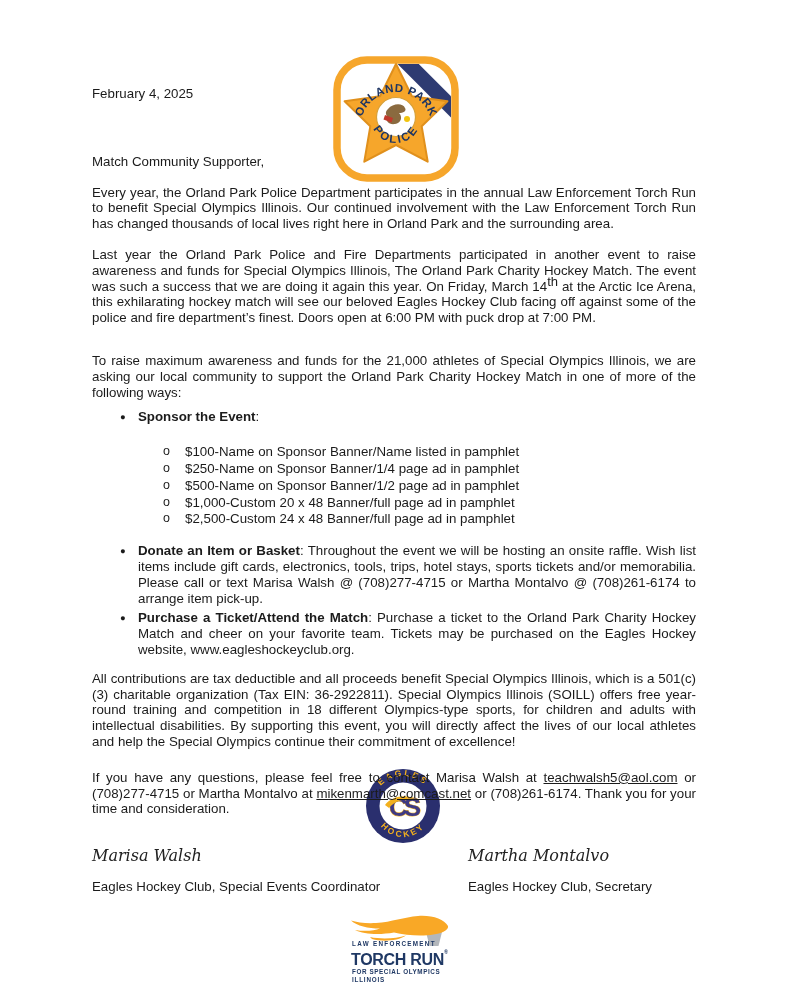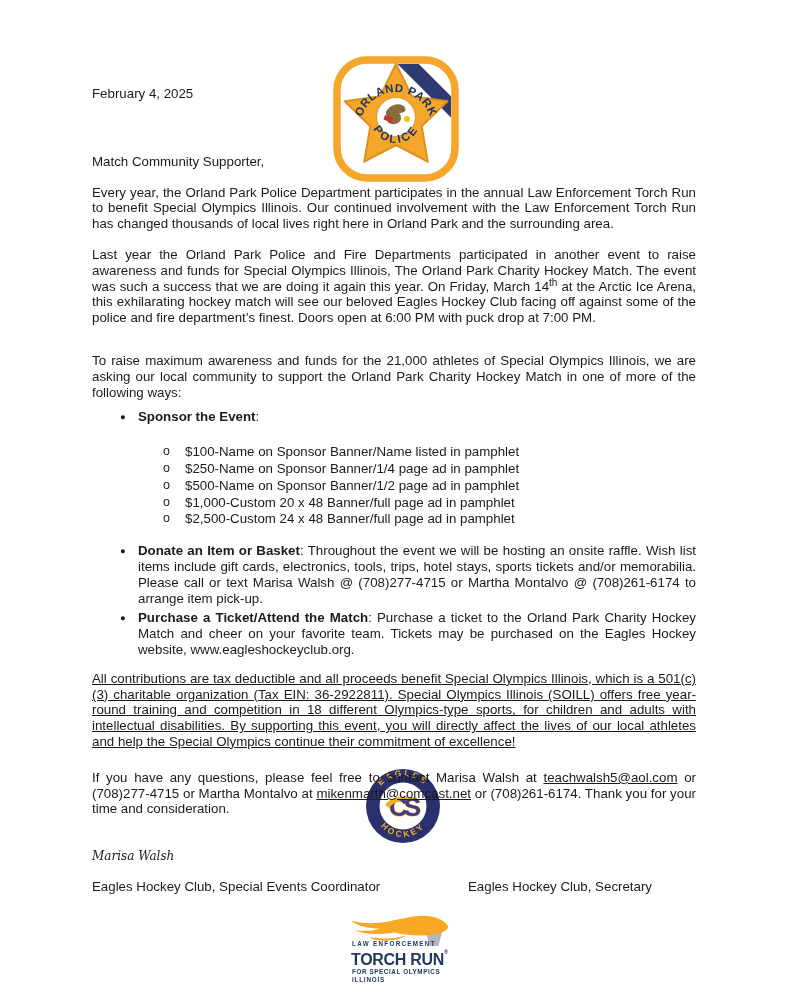--- a/index.html
+++ b/index.html
@@ -9,44 +9,44 @@
     font-size:13.3px; line-height:15.8px; color:#1b1b1b; overflow:hidden;
   }
   .content { position:absolute; left:92px; top:0; width:604px; }
   p { margin:0; }
   .just { text-align:justify; }
   .date { margin-top:86px; }
   .salutation { margin-top:52px; }
   .p1 { margin-top:15px; }
   .p2 { margin-top:15px; }
   .p3 { margin-top:27px; }
-  sup { font-size:10px; line-height:0; vertical-align:super; }
+  sup { font-size:13px; line-height:0; vertical-align:super; }
   
   .b1 { position:relative; padding-left:46px; }
   .b1::before { content:"\25CF"; position:absolute; left:28px; top:0; font-size:9.5px; }
   .b1 b { font-weight:bold; }
   .b1.head { margin-top:9px; }
   .sub { margin-top:19px; }
   .b2 { position:relative; padding-left:93px; margin-bottom:1px; }
   .b2::before { content:"o"; position:absolute; left:71px; top:0; font-size:12.5px; }
   .b1.donate { margin-top:16px; }
   .b1.ticket { margin-top:4px; }
-  .p4 { margin-top:13px;text-decoration:underline; }
+  .p4 { margin-top:13px; }
   .p5 { margin-top:20px; }
   .email { text-decoration:underline; }
   .closing { margin-top:15px; }
   
   .sig-row { display:flex; }
   .sig-names { margin-top:29px; }
   .sig-titles { margin-top:13px; }
   .sig-left { width:376px; }
   .sig-right { flex:1; }
   .script {
     font-family:"DejaVu Serif","Liberation Serif",serif;
-    font-style:italic; font-size:12px; line-height:20px; color:#222222;
+    font-style:italic; font-size:16px; line-height:20px; color:#222222;
   }
   
   .badge-wrap { position:absolute; left:333px; top:56px; width:126px; height:126px; }
   .eagles-wrap { position:absolute; left:361px; top:766px; width:84px; height:80px; }
   .torch-wrap { margin-top:20px; margin-left:248px; width:112px; height:68px;text-align:right; }
   svg text { font-family:"Liberation Sans","DejaVu Sans",sans-serif; }
 </style>
 </head>
 <body>
 
@@ -131,20 +131,21 @@
 
     <div class="b1 ticket just"><b>Purchase a Ticket/Attend the Match</b><span>: Purchase a ticket to the Orland Park Charity Hockey Match and cheer on your favorite team. Tickets may be purchased on the Eagles Hockey website, www.eagleshockeyclub.org.</span></div>
 
     <p class="p4 just">All contributions are tax deductible and all proceeds benefit Special Olympics Illinois, which is a 501(c)(3) charitable organization (Tax EIN: 36-2922811). Special Olympics Illinois (SOILL) offers free year-round training and competition in 18 different Olympics-type sports, for children and adults with intellectual disabilities. By supporting this event, you will directly affect the lives of our local athletes and help the Special Olympics continue their commitment of excellence!</p>
 
     <p class="p5 just"><span>If you have any questions, please feel free to contact Marisa Walsh at </span><span class="email">teachwalsh5@aol.com</span><span> or (708)277-4715 or Martha Montalvo at </span><span class="email">mikenmarth@comcast.net</span><span> or (708)261-6174. Thank you for your time and consideration.</span></p>
 
 
     <div class="sig-row sig-names">
       <div class="sig-left script">Marisa Walsh</div>
+      <div class="sig-right script">Martha Montalvo</div>
     </div>
 
     <div class="sig-row sig-titles">
       <div class="sig-left">Eagles Hockey Club, Special Events Coordinator</div>
       <div class="sig-right">Eagles Hockey Club, Secretary</div>
     </div>
 
     <div class="torch-wrap">
       <svg viewBox="0 0 112 68" width="112" height="68">
         <path d="M85 13 L103 13 L98.5 31 L89.5 31 Z" fill="#B3B7BC"></path>

